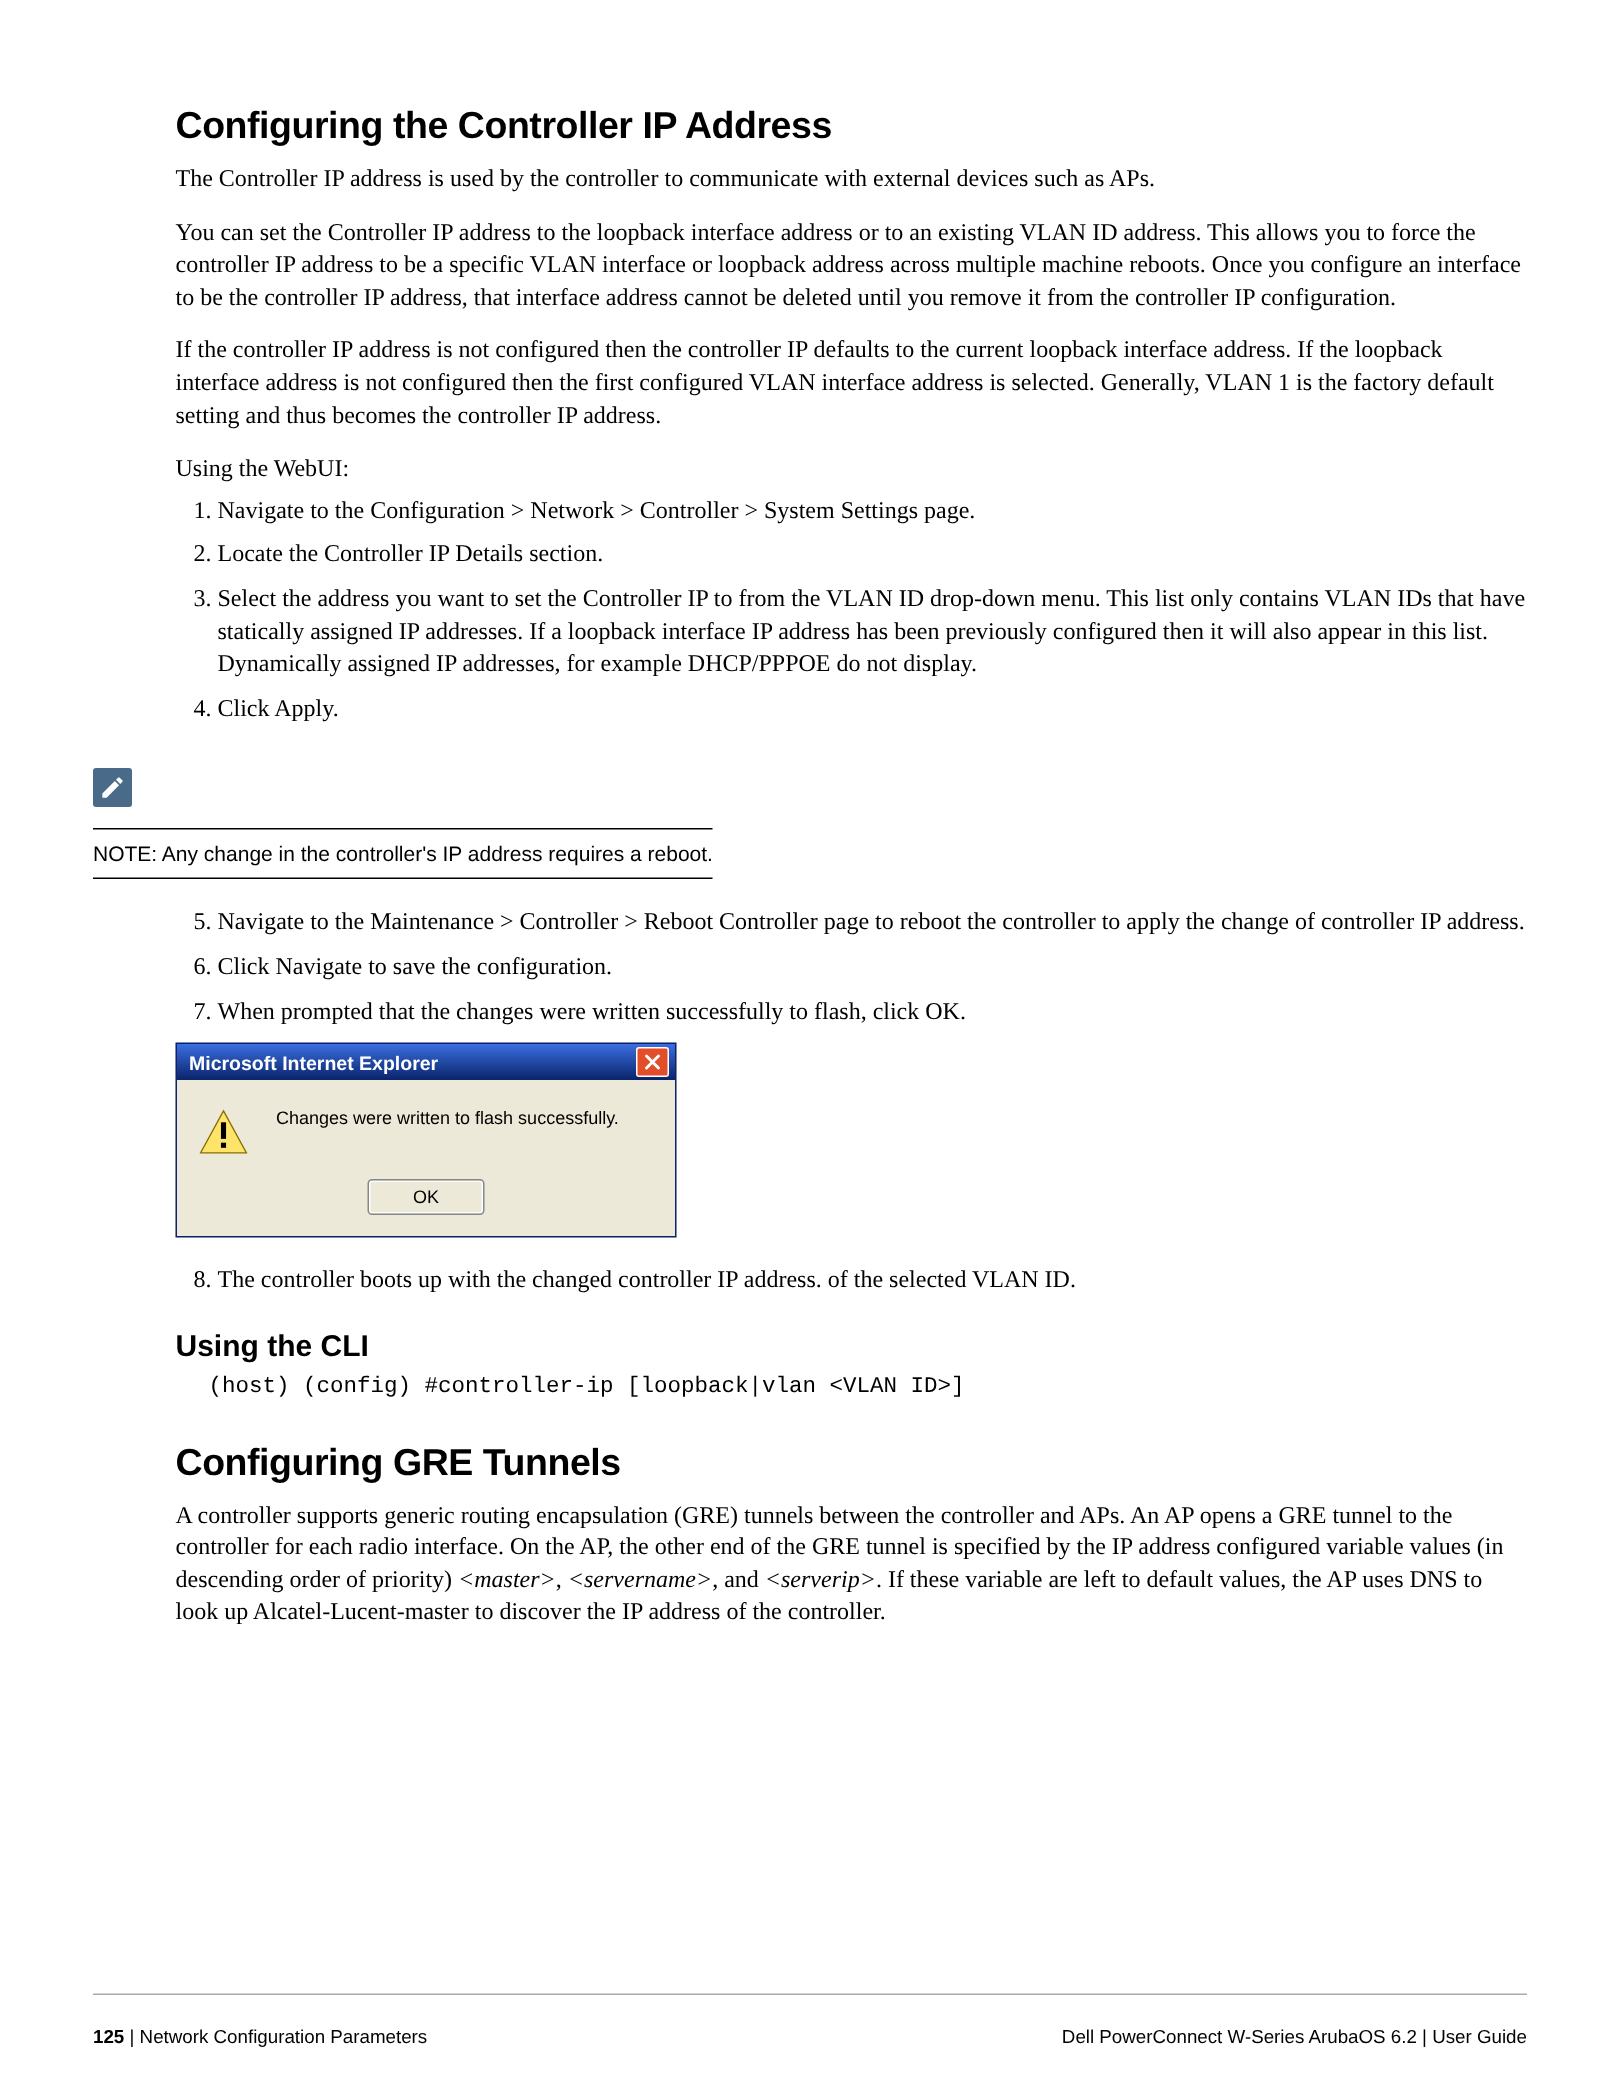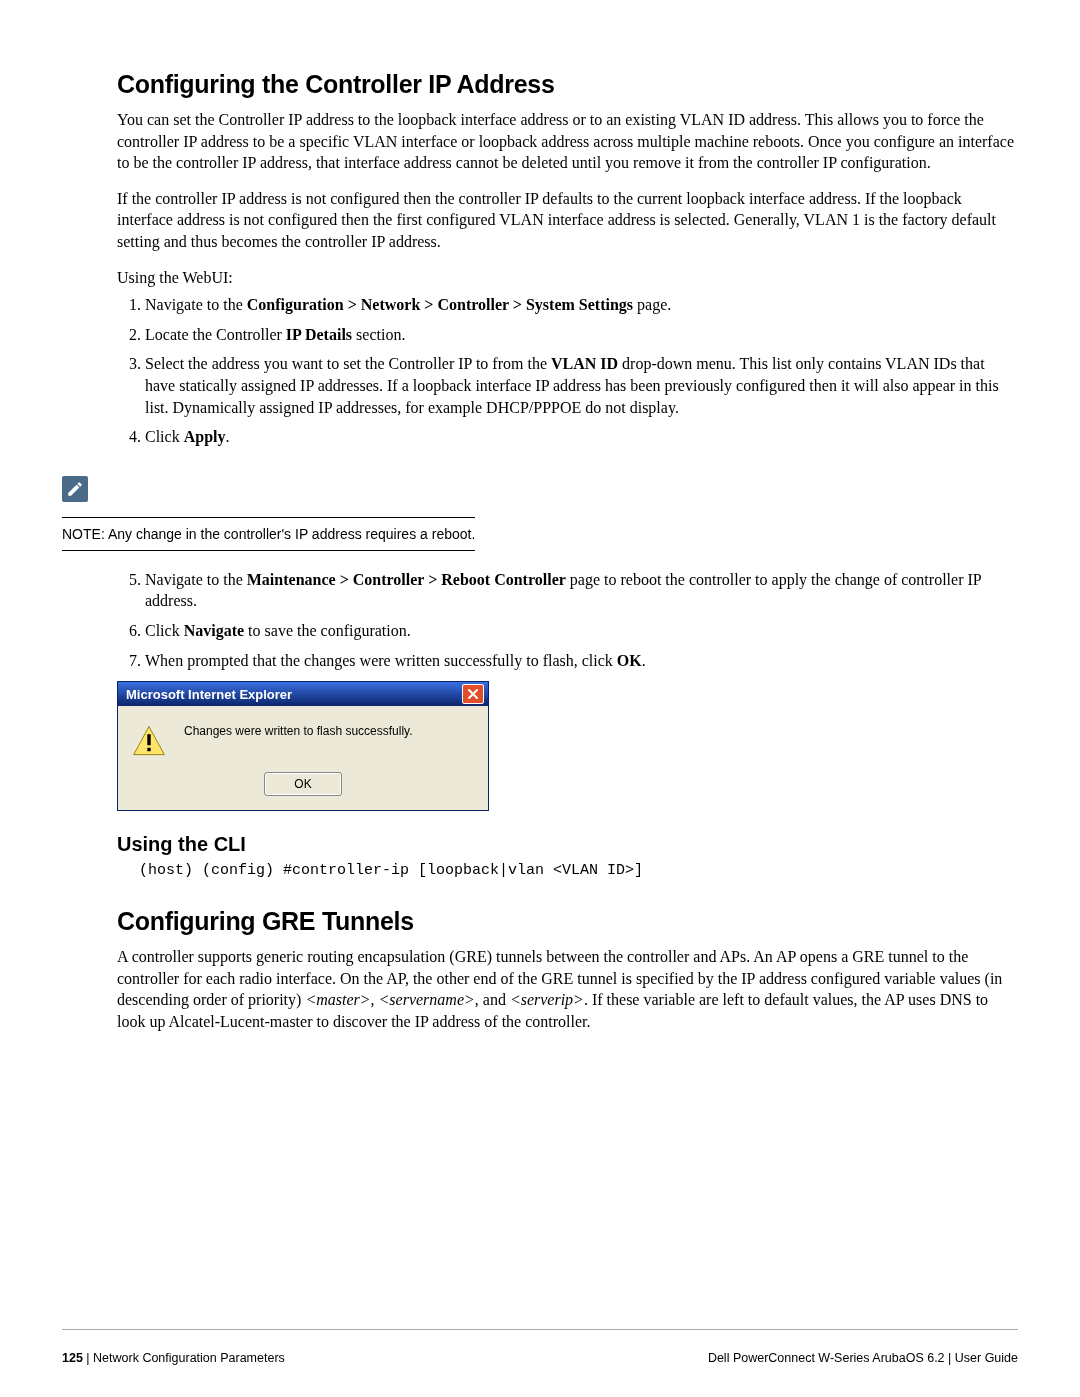--- a/index.html
+++ b/index.html
@@ -45,21 +45,21 @@
   }
   ol.steps {
     padding-left: 28px;
     margin: 6px 0 10px 0;
     font-size: 16px;
     line-height: 1.35;
   }
   ol.steps > li {
     margin-bottom: 8px;
   }
-  .bold { font-weight: 700; }
+  .bold { font-weight: 400; }
   .italic { font-style: italic; }
   .mono {
     font-family: "Courier New", monospace;
     font-size: 15px;
     white-space: pre;
     margin: 2px 0 0 22px;
   }
   
   .note-row {
     display: flex;
@@ -87,21 +87,21 @@
   .note-box {
     flex: 1;
     border-top: 1.5px solid #000;
     border-bottom: 1.5px solid #000;
     padding: 8px 0 8px 0;
     font-family: Arial, Helvetica, sans-serif;
     font-size: 14px;
   }
   
   .dialog {
-    width: 372px;
+    width: 334px;
     border: 1px solid #0a246a;
     margin: 10px 0 18px 0;
     font-family: Tahoma, Arial, sans-serif;
     font-size: 12px;
     background: #ece9d8;
     box-sizing: border-box;
   }
   .dialog-titlebar {
     background: linear-gradient(to bottom, #3a6ee0, #0a246a);
     color: #fff;
@@ -166,20 +166,21 @@
   .page-footer .left .pn { font-weight:700; }
 </style>
 </head>
 <body>
 
 <div class="page">
   <div class="content">
 
     <h2 class="section-title">Configuring the Controller IP Address</h2>
 
+    <p class="body">The Controller IP address is used by the controller to communicate with external devices such as APs.</p>
     <p class="body">You can set the Controller IP address to the loopback interface address or to an existing VLAN ID address. This allows you to force the controller IP address to be a specific VLAN interface or loopback address across multiple machine reboots. Once you configure an interface to be the controller IP address, that interface address cannot be deleted until you remove it from the controller IP configuration.</p>
     <p class="body">If the controller IP address is not configured then the controller IP defaults to the current loopback interface address. If the loopback interface address is not configured then the first configured VLAN interface address is selected. Generally, VLAN 1 is the factory default setting and thus becomes the controller IP address.</p>
 
     <p class="body tight">Using the WebUI:</p>
 
     <ol class="steps">
       <li>
         <span>Navigate to the </span><span class="bold">Configuration &gt; Network &gt; Controller &gt; System Settings</span><span> page.</span>
       </li>
       <li>
@@ -233,20 +234,23 @@
             <rect x="18" y="28" width="4" height="4" fill="#000"></rect>
           </svg>
         </div>
         <span>Changes were written to flash successfully.</span>
       </div>
       <div class="dialog-footer">
         <button class="ok-btn">OK</button>
       </div>
     </div>
 
+    <ol class="steps" start="8">
+      <li>The controller boots up with the changed controller IP address. of the selected VLAN ID.</li>
+    </ol>
 
     <h3 class="subsection-title">Using the CLI</h3>
     <div class="mono">(host) (config) #controller-ip [loopback|vlan &lt;VLAN ID&gt;]</div>
 
     <h2 class="section-title" style="margin-top:28px;">Configuring GRE Tunnels</h2>
     <p class="body">
       <span>A controller supports generic routing encapsulation (GRE) tunnels between the controller and APs. An AP opens a GRE tunnel to the controller for each radio interface. On the AP, the other end of the GRE tunnel is specified by the IP address configured variable values (in descending order of priority) </span><span class="italic">&lt;master&gt;</span><span>, </span><span class="italic">&lt;servername&gt;</span><span>, and </span><span class="italic">&lt;serverip&gt;</span><span>. If these variable are left to default values, the AP uses DNS to look up Alcatel-Lucent-master to discover the IP address of the controller.</span>
     </p>
 
   </div>

